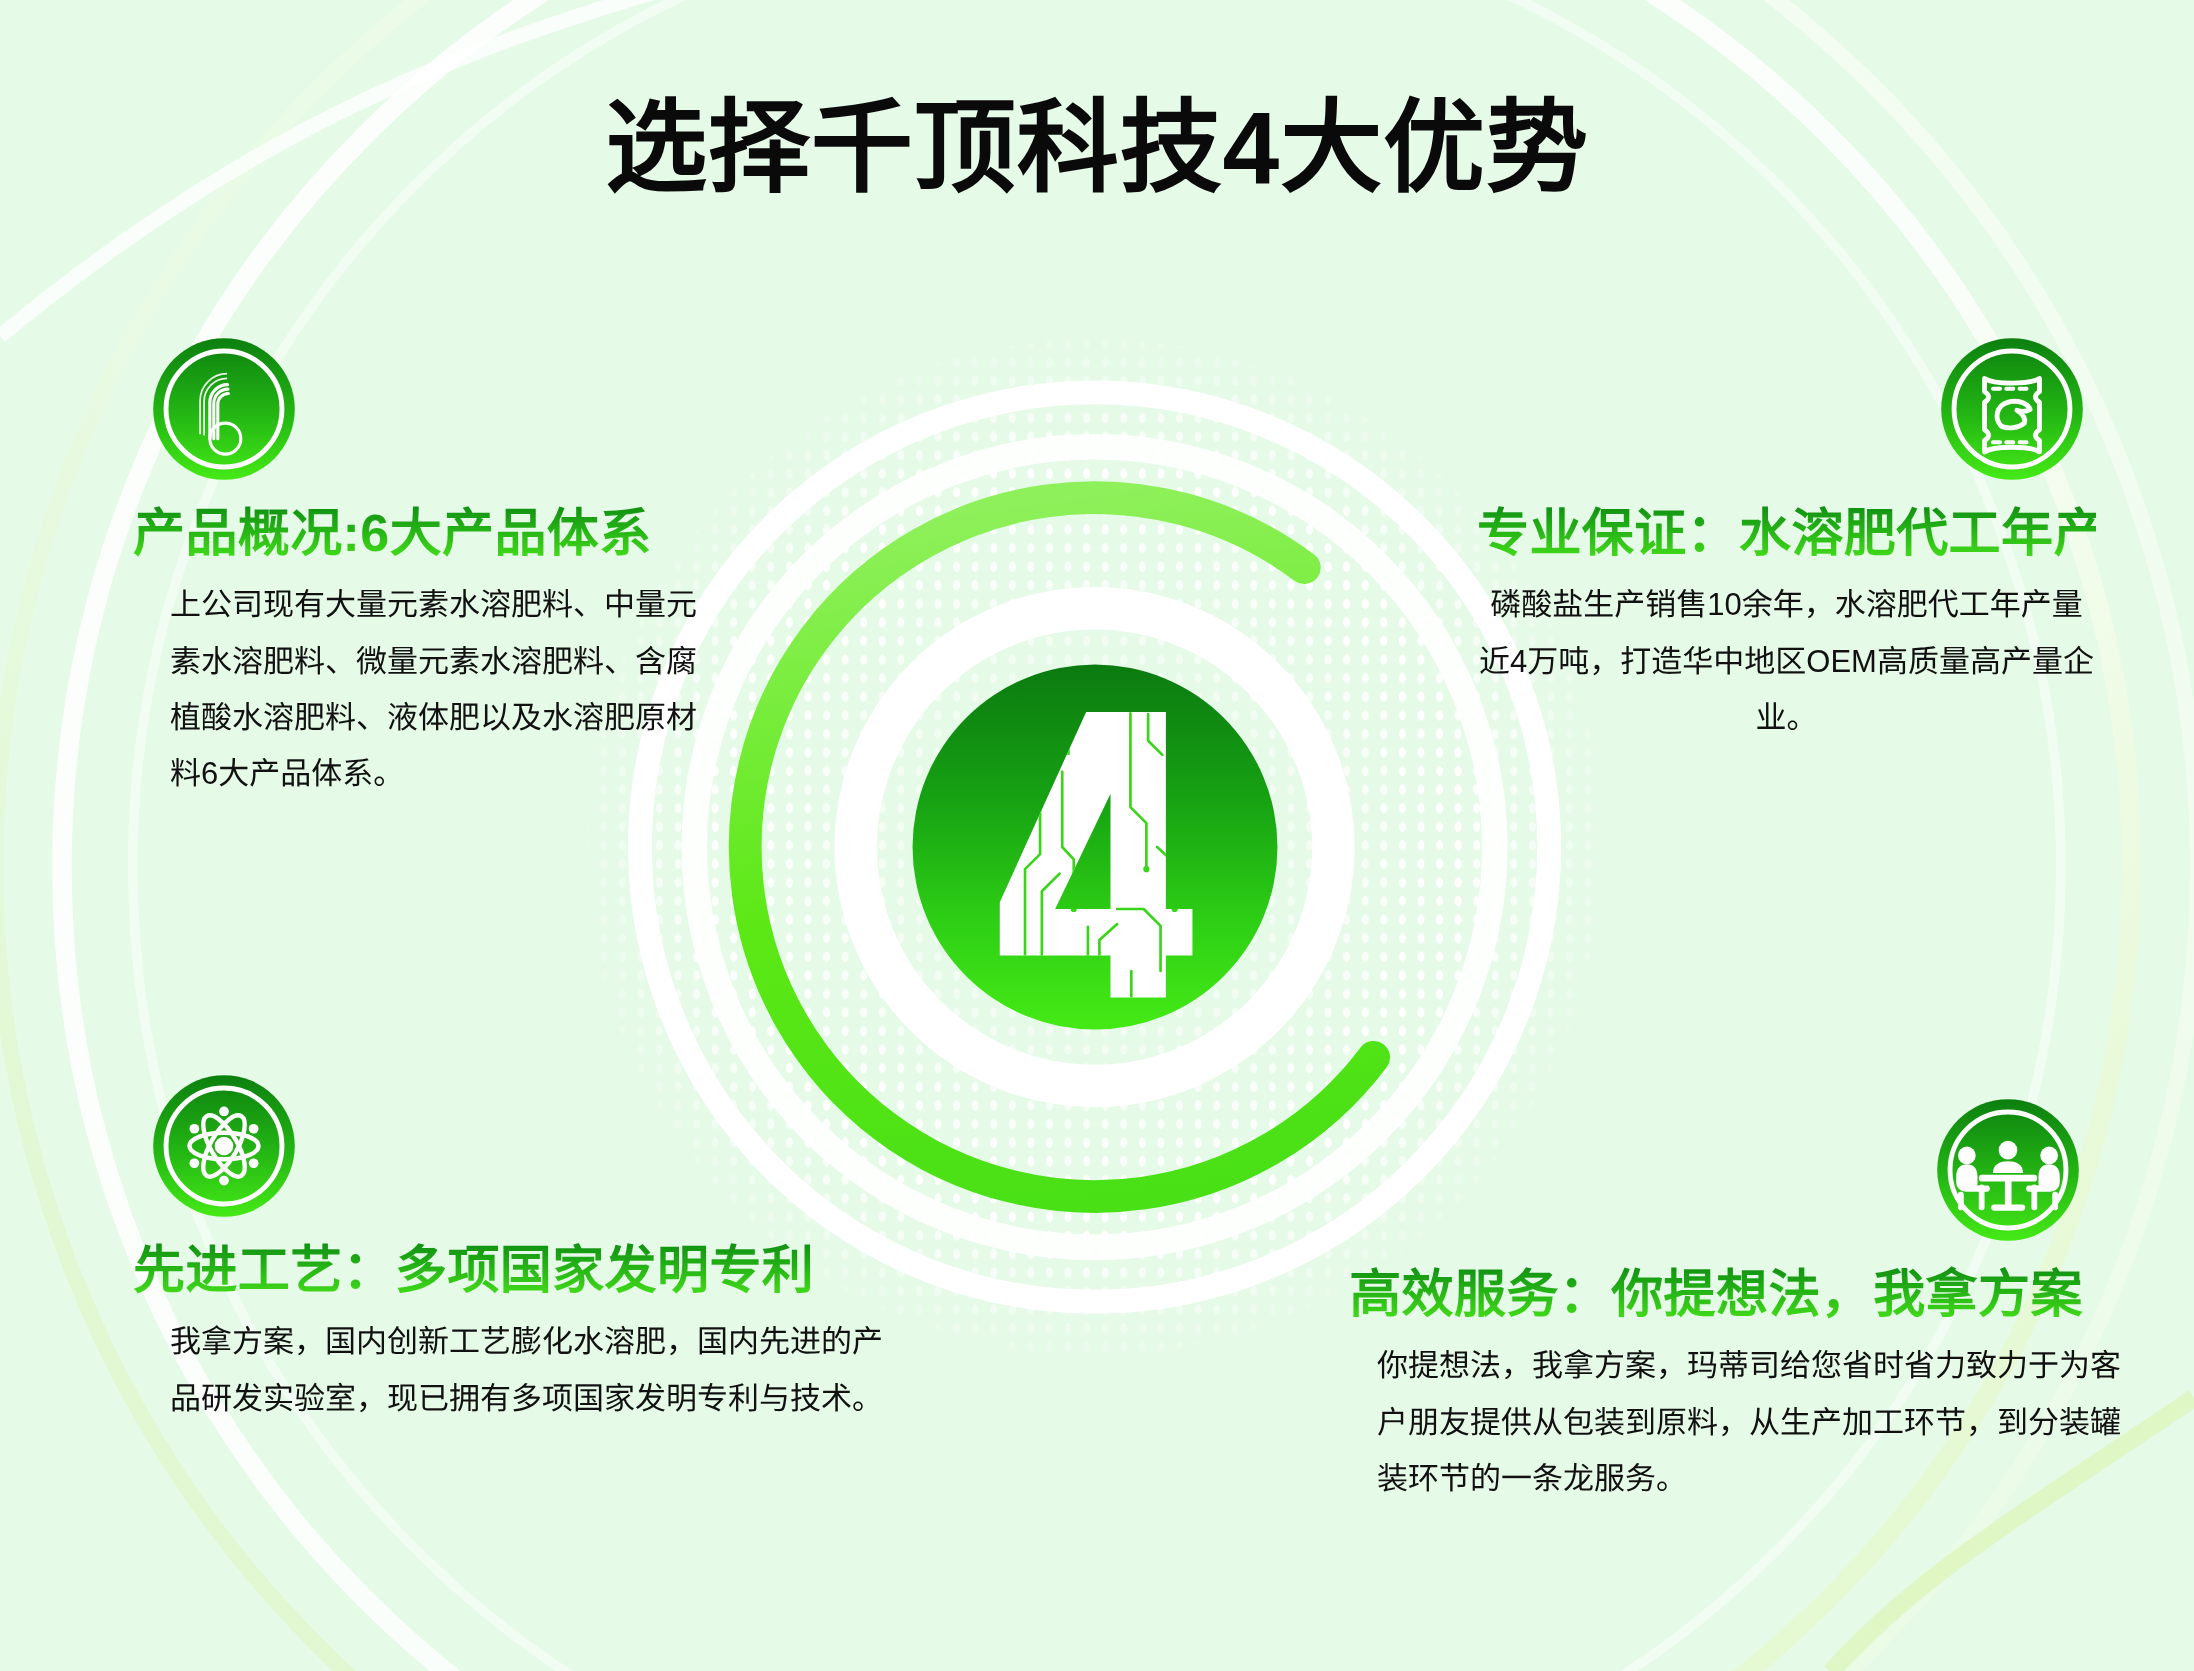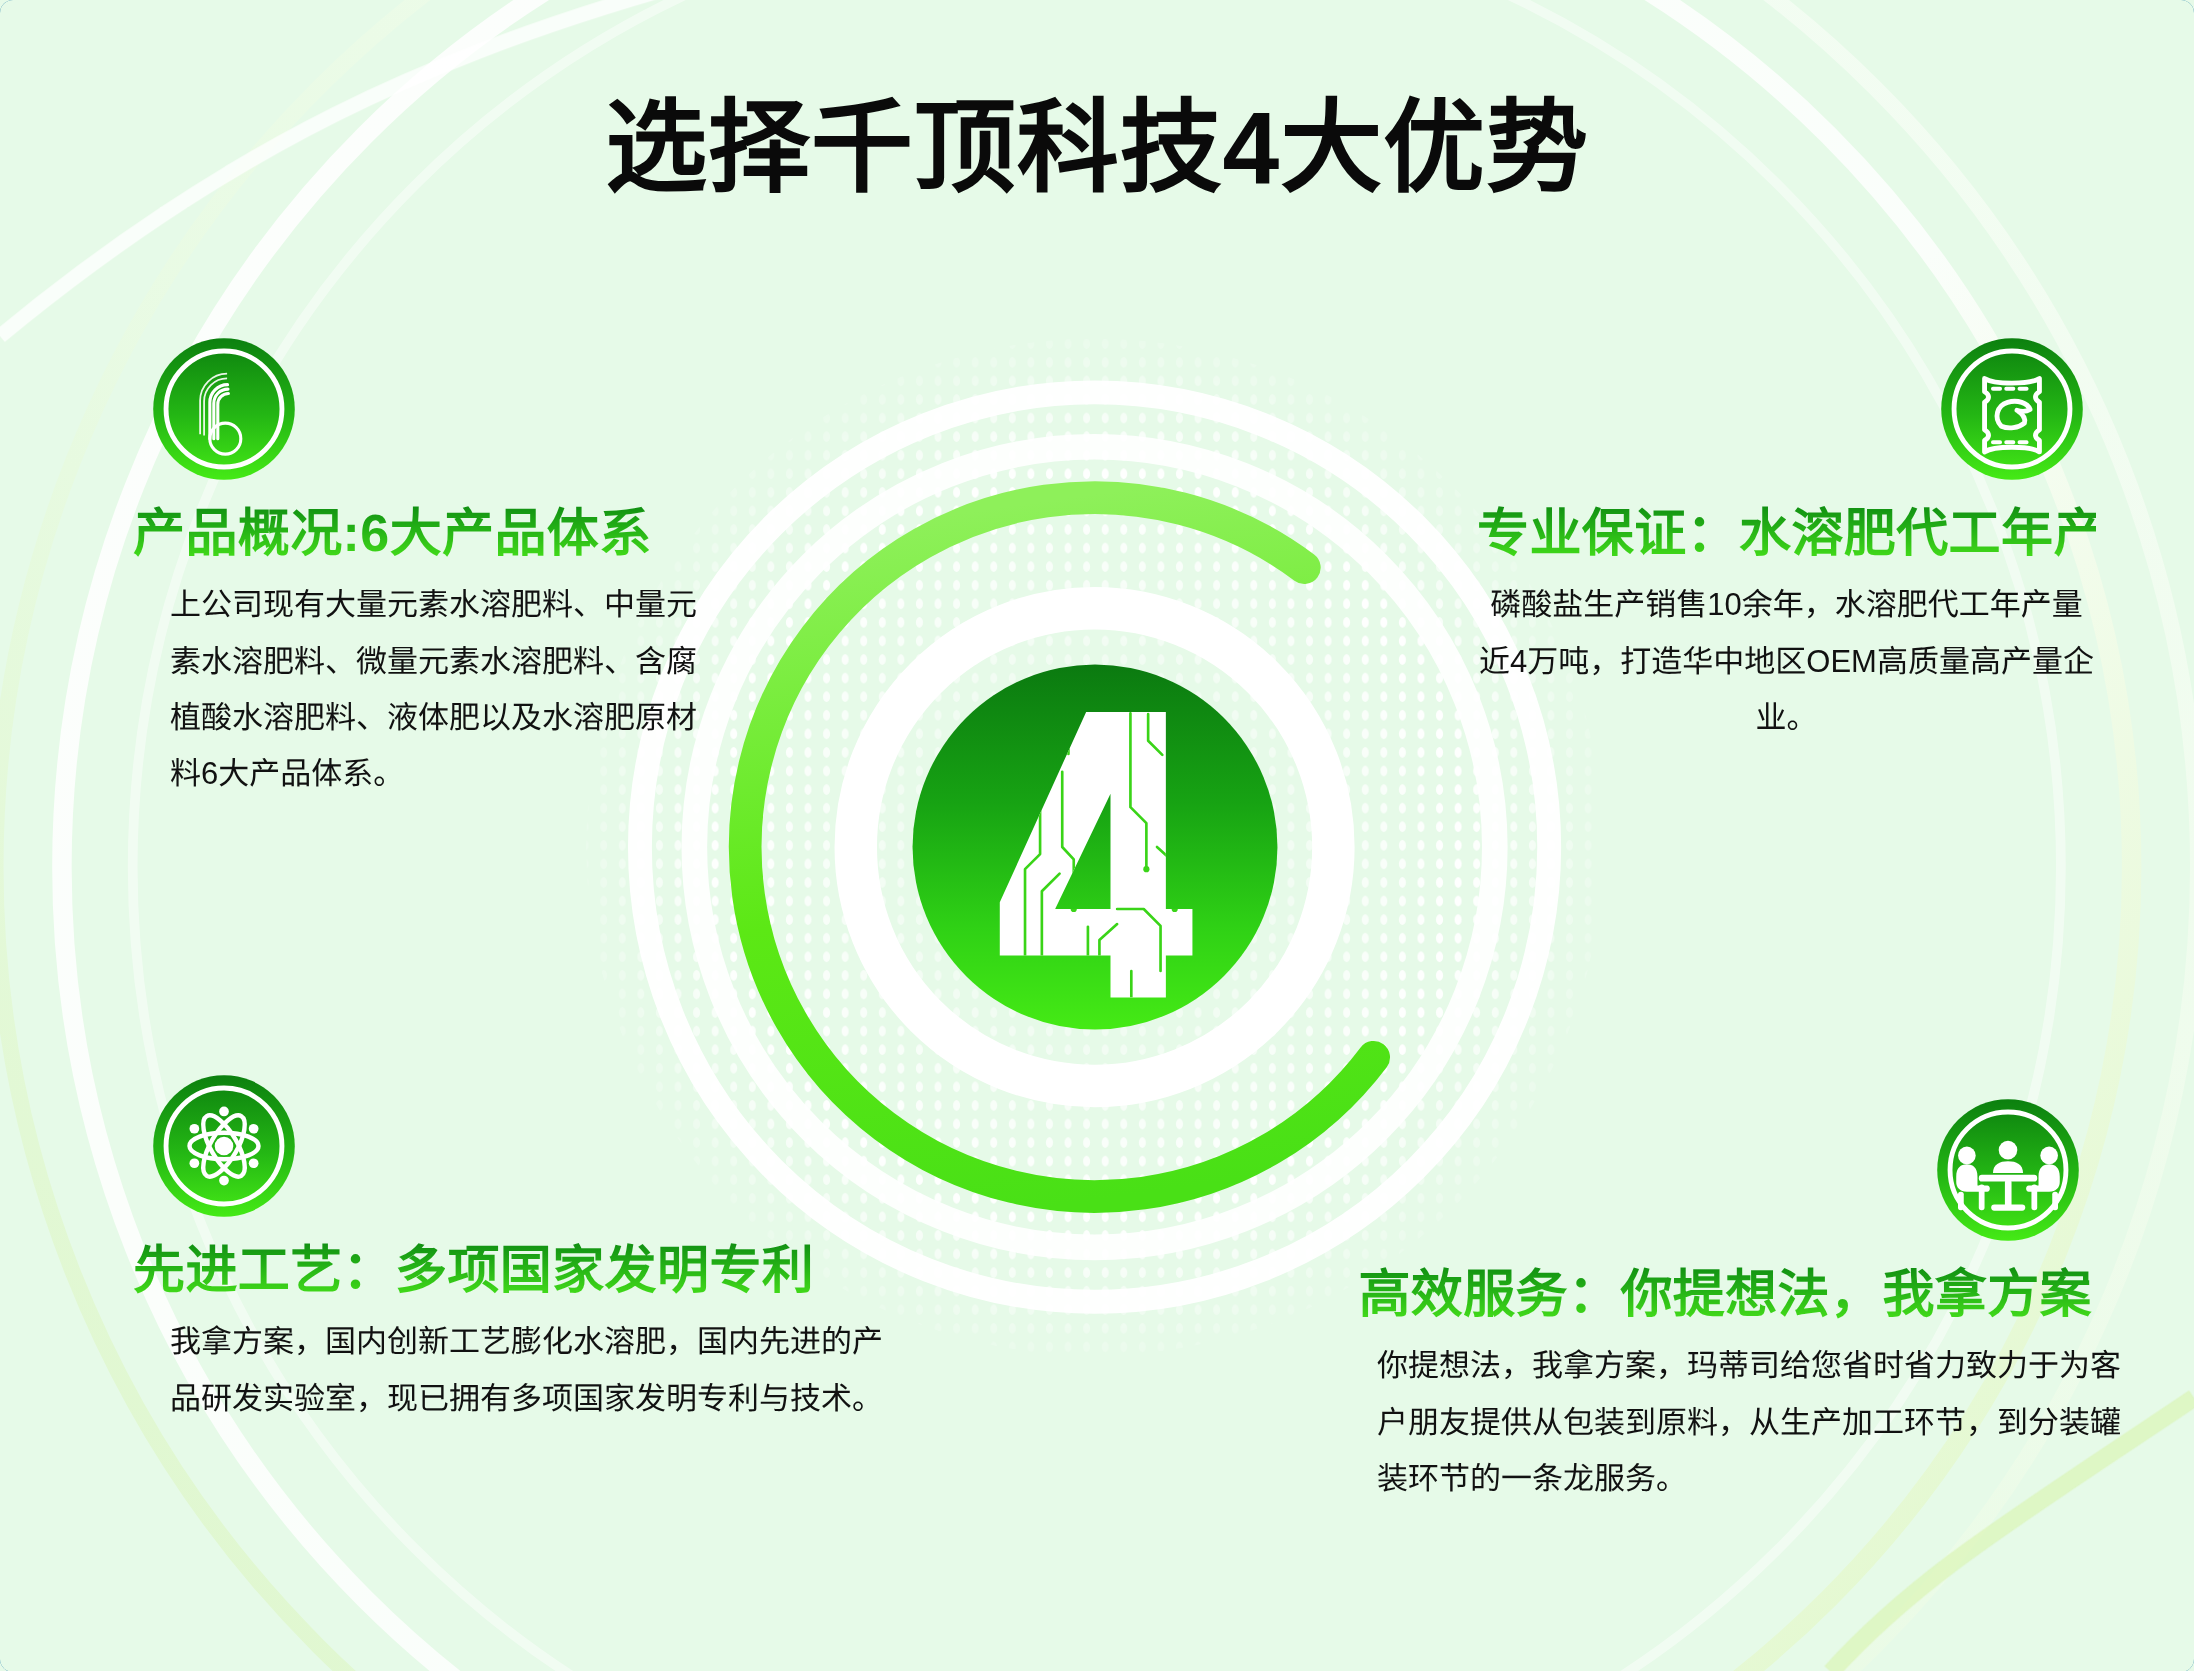--- a/index.html
+++ b/index.html
@@ -12,21 +12,20 @@
     font-family: "Liberation Sans", "DejaVu Sans", sans-serif;
   }
 
   
   #stage {
     position: relative;
     width: 2194px;
     height: 1672px;
     overflow: hidden;
     background: #0369a1;
-    border-radius: 13px;
   }
 
   
   .bg-layer {
     position: absolute;
     inset: 0;
     pointer-events: none;
   }
   .bg-svg { position: absolute; inset: 0; width: 100%; height: 100%; display: block; }
 
@@ -103,21 +102,21 @@
   #card-top-right  { width: 619px; }
   #card-bottom-right { width: 752px; }
   #card-bottom-left  { width: 752px; }
 
   #card-top-right .card-body  { width: 619px; margin-left: auto; }
   #card-bottom-right .card-body { width: 752px; }
   #card-bottom-left  .card-body { width: 743px; }
   #card-top-left .card-body { width: 544px; }
 
   #card-bottom-right .card-body { text-align: left; }
-  #card-bottom-right .card-heading { text-align: right; }
+  #card-bottom-right .card-heading { text-align: center; }
   #card-top-right .card-body { text-align: center; }
   #card-top-right .card-heading { text-align: right; }
 </style>
 </head>
 <body>
 
 <div id="stage">
 
   <div class="bg-layer">
     <svg class="bg-svg" viewBox="0 0 4961 3780" preserveAspectRatio="none">

